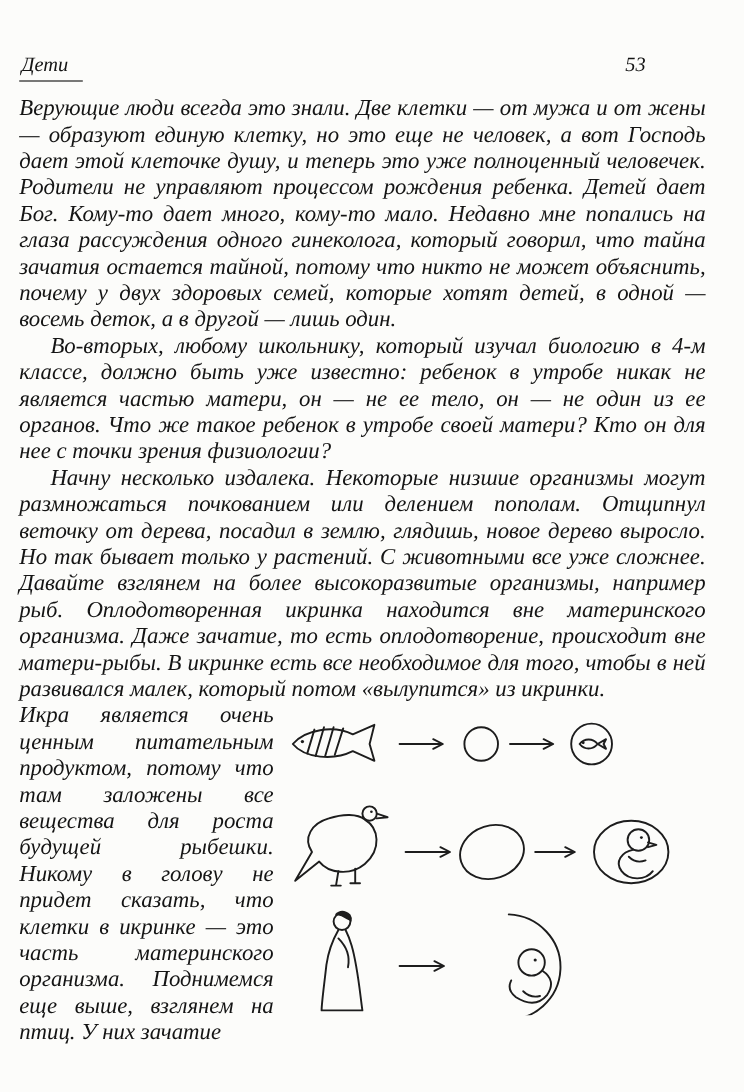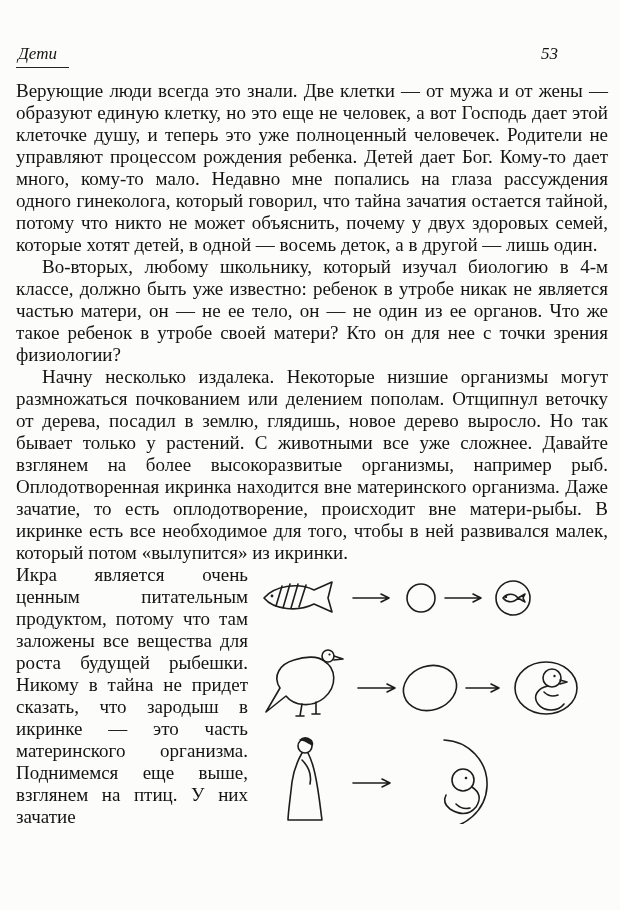--- a/index.html
+++ b/index.html
@@ -4,21 +4,21 @@
 <style>
   * { margin:0; padding:0; box-sizing:border-box; }
   html, body { width:620px; height:910px; }
   body {
     background:#fcfcfa;
     color:#141414;
     font-family:"Liberation Serif","DejaVu Serif",serif;
   }
   .page {
     width:620px; height:910px;
-    padding:44px 12px 0 16px;
+    padding:44px 32px 0 16px;
     overflow:hidden;
     position:relative;
   }
   .header {
     display:flex;
     justify-content:space-between;
     align-items:baseline;
     margin-bottom:12px;
   }
   .running-title {
@@ -30,20 +30,21 @@
   .page-number {
     font-style:italic;
     font-size:17px;
     margin-right:50px;
     text-align:right;
   }
   .content {
     font-size:19px;
     line-height:22px;
     text-align:justify;
+    font-style:italic;
   }
   .content p { text-align:justify; }
   .indent { text-indent:26px; }
   .illustration-float {
     float:right;
     width:350px;
     height:256px;
     margin:4px 0 0 10px;
   }
   svg .ln {
@@ -134,17 +135,17 @@
           <path class="ln" d="M186 172 A 45 44 0 1 1 182 260"></path>
           <circle class="ln" cx="205" cy="212" r="11"></circle>
           <circle class="fl" cx="208" cy="210" r="1.3"></circle>
           <path class="ln" d="M214 219 q 12 8 4 20 q -10 12 -26 2 q -8 -6 -4 -14"></path>
           <path class="ln" d="M198 236 q 6 6 14 4"></path>
         </g>
 
       </svg>
     </div>
 
-    <p>Икра является очень ценным питательным продуктом, потому что там заложены все вещества для роста будущей рыбешки. Никому в тайна не придет сказать, что зародыш в икринке — это часть материнского организма. Поднимемся еще выше, взглянем на птиц. У них зачатие</p>
+    <p>Икра является очень ценным питательным продуктом, потому что там заложены все вещества для роста будущей рыбешки. Никому в голову не придет сказать, что клетки в икринке — это часть материнского организма. Поднимемся еще выше, взглянем на птиц. У них зачатие</p>
 
   </div>
 
 </div>
 
 </body></html>

